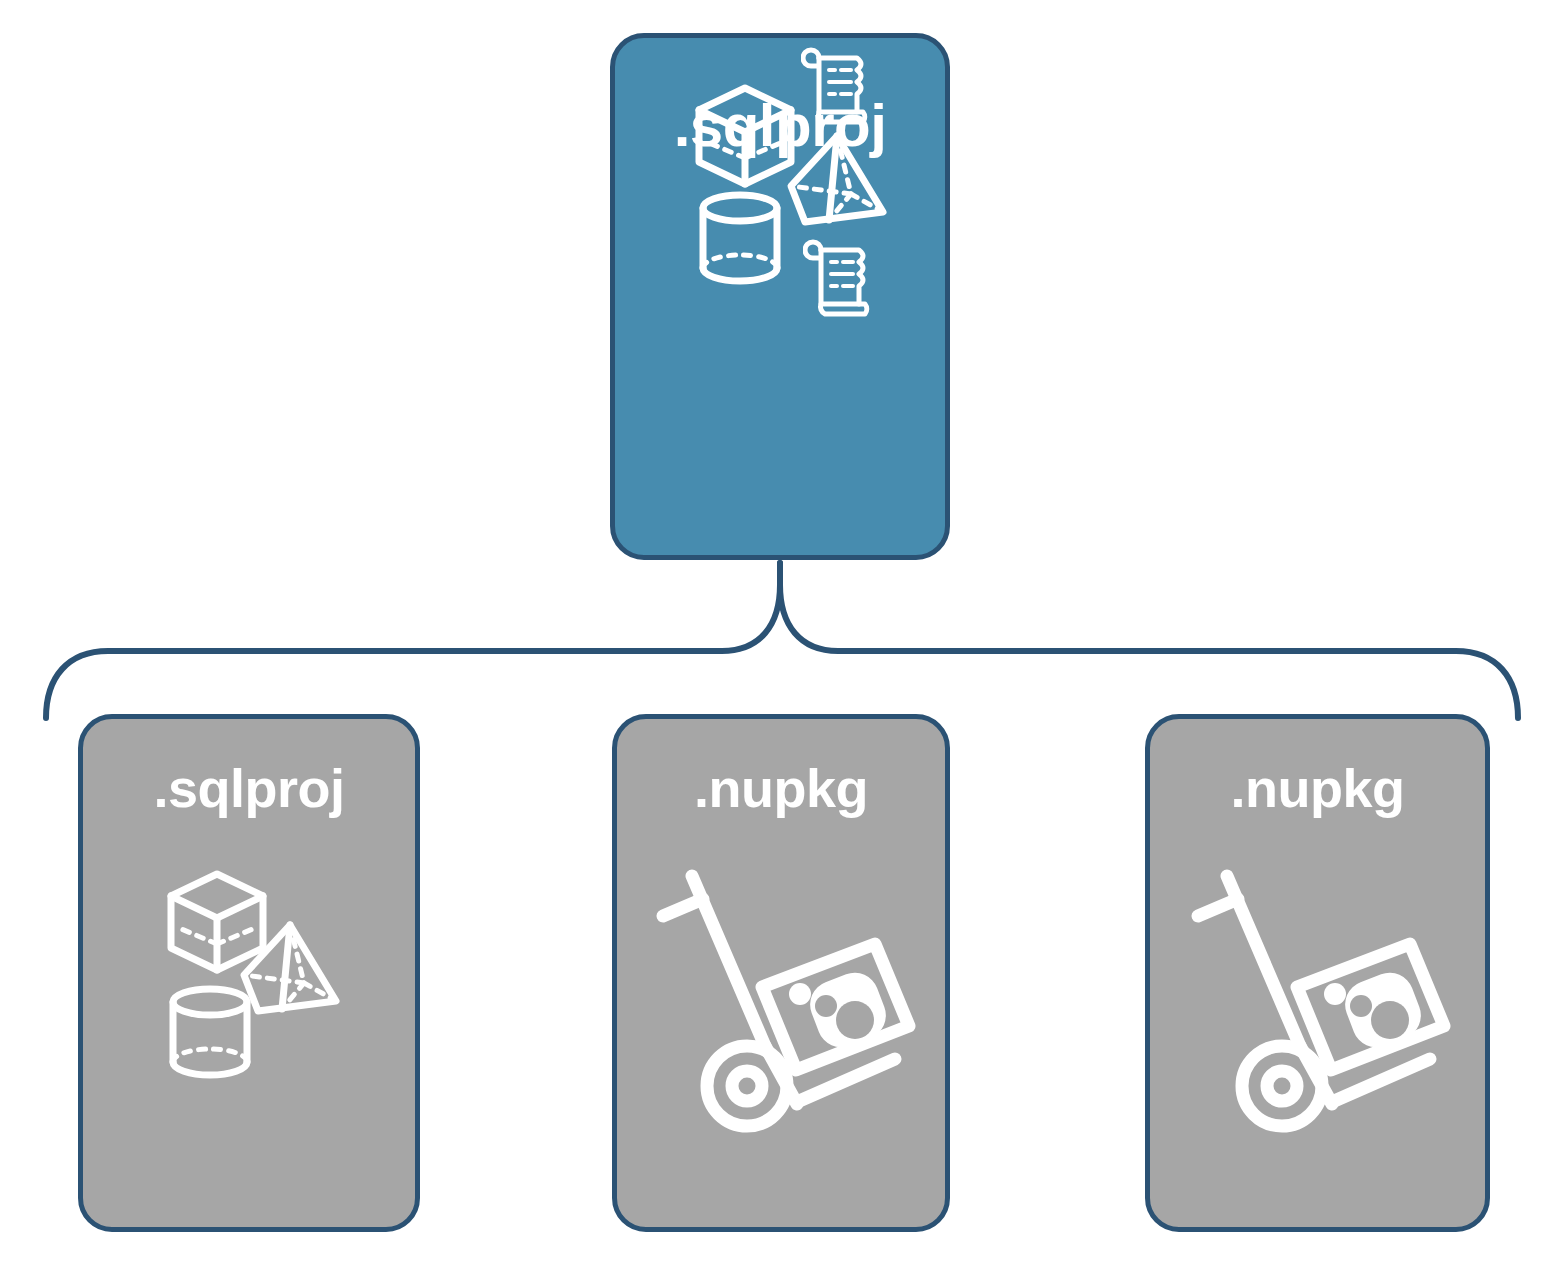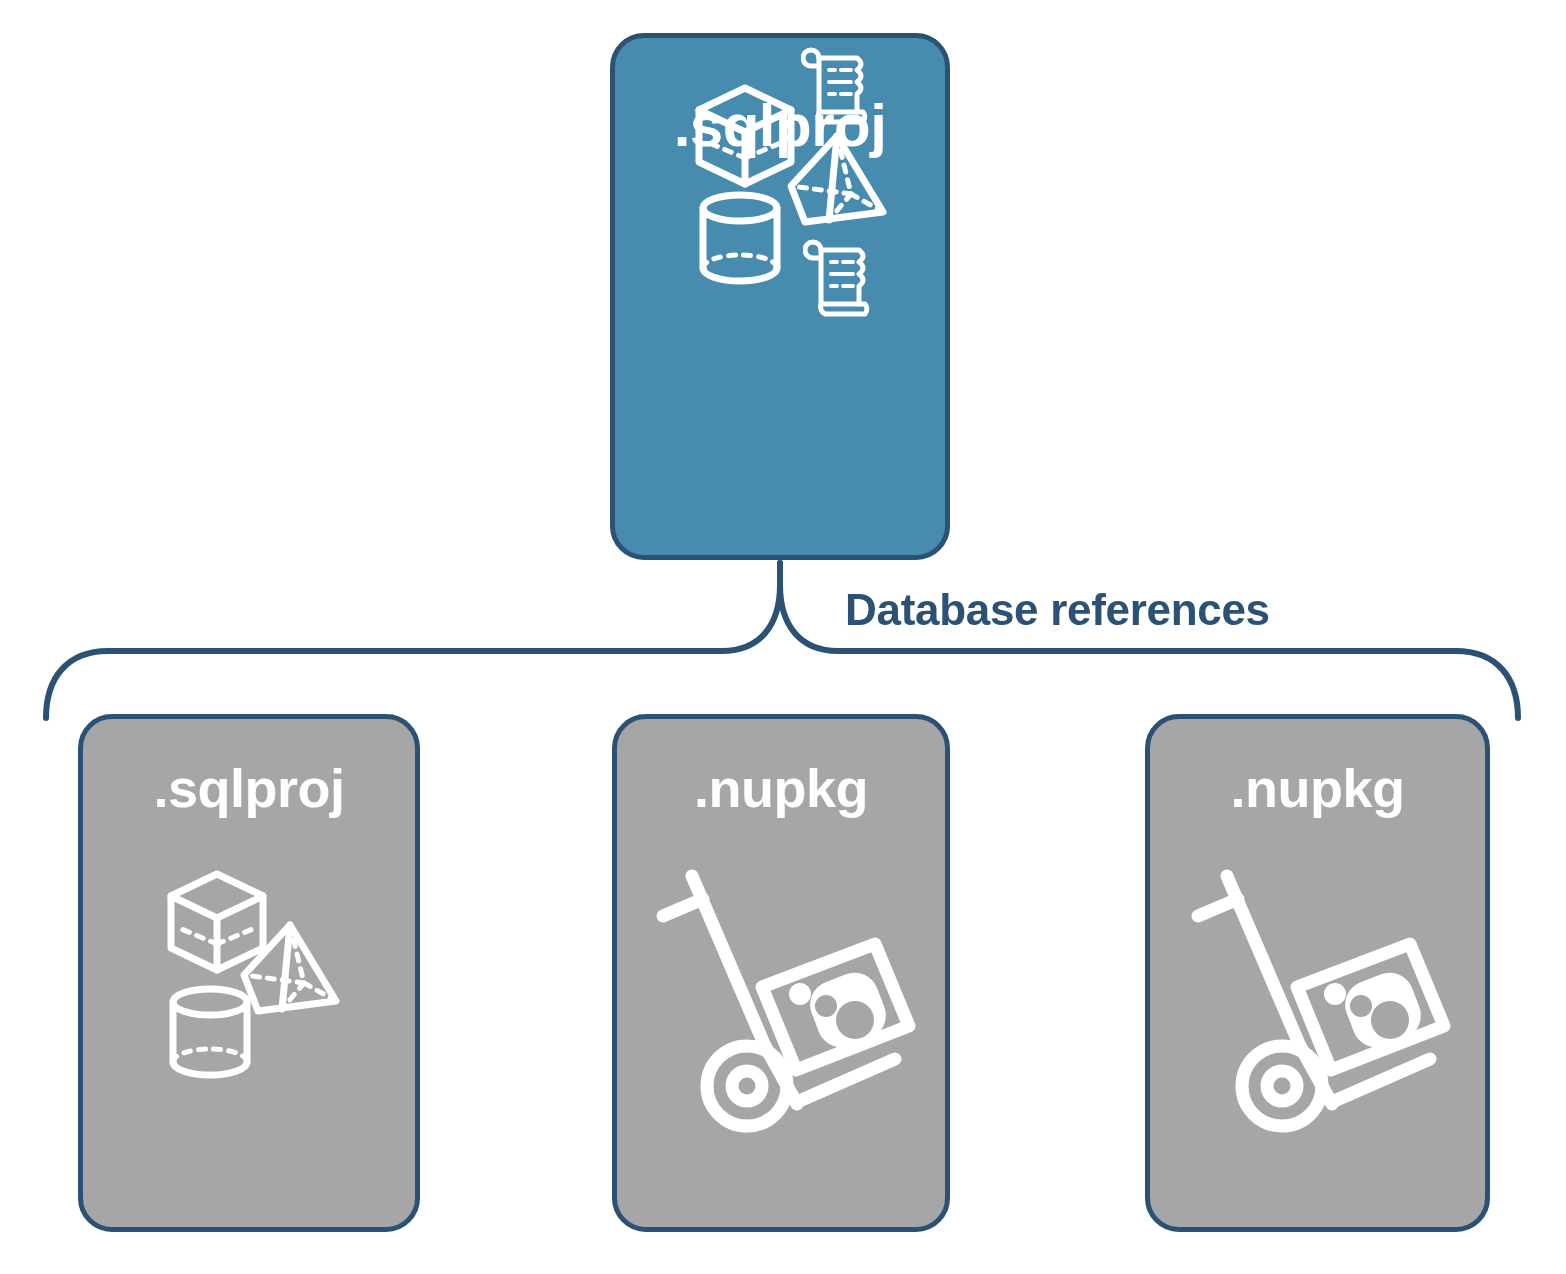--- a/index.html
+++ b/index.html
@@ -137,21 +137,20 @@
                L108 651
                C68 651 46 677 46 718"></path>
       <path d="M780 563
                L780 585
                C780 625 800 651 838 651
                L1456 651
                C1496 651 1518 677 1518 718"></path>
     </g>
   </svg>
 
-  <div id="brace-label">Database references</div>
 
   <div class="node secondary" id="node-ref-0" style="left:78px;top:714px;width:342px;height:518px;">
     <div class="node-title">.sqlproj</div>
 
     <div class="icon-area">
 
       <svg style="left:82px;top:150px;" width="104" height="106" viewBox="0 0 104 106">
         <g fill="none" stroke="#ffffff" stroke-width="7" stroke-linejoin="round" stroke-linecap="round">
           <path d="M6 27 L52 5 L98 27 L98 79 L52 101 L6 79 Z"></path>
           <path d="M6 27 L52 49 L98 27"></path>

